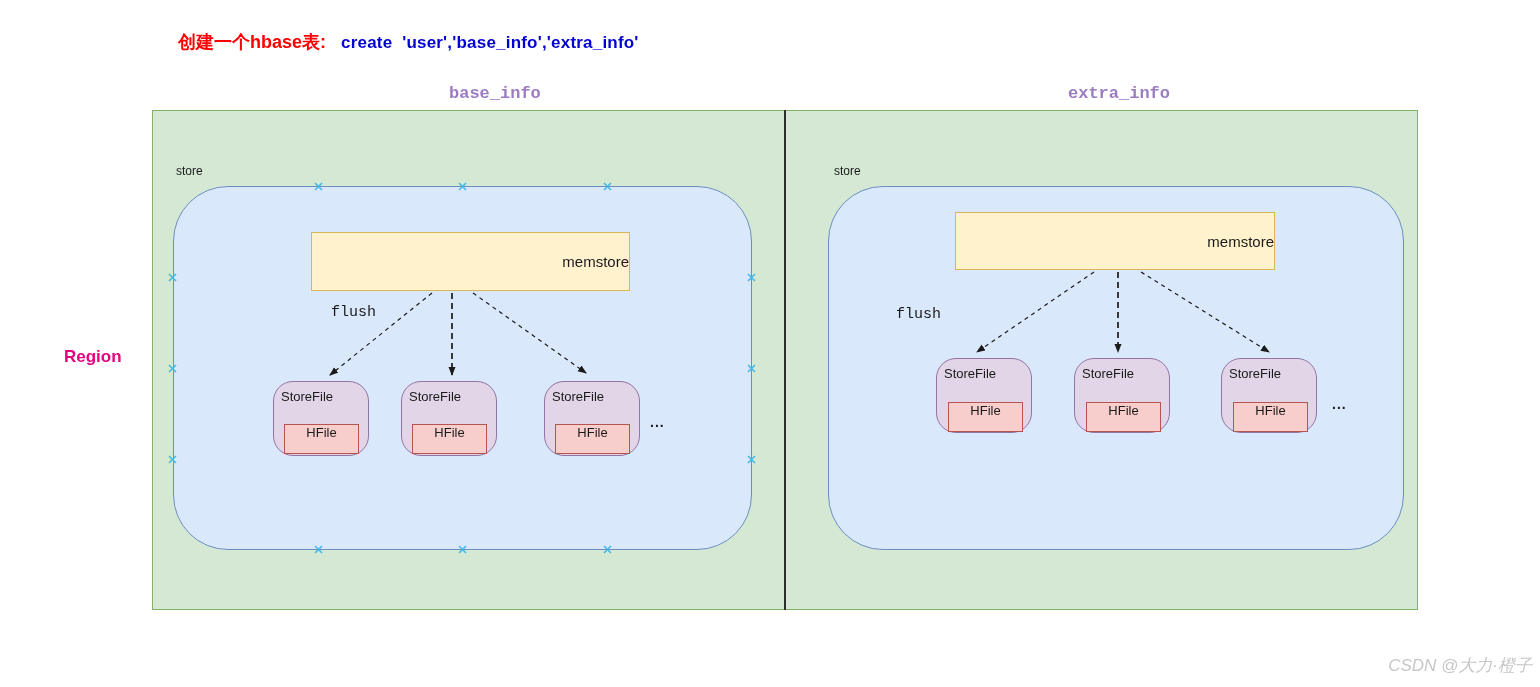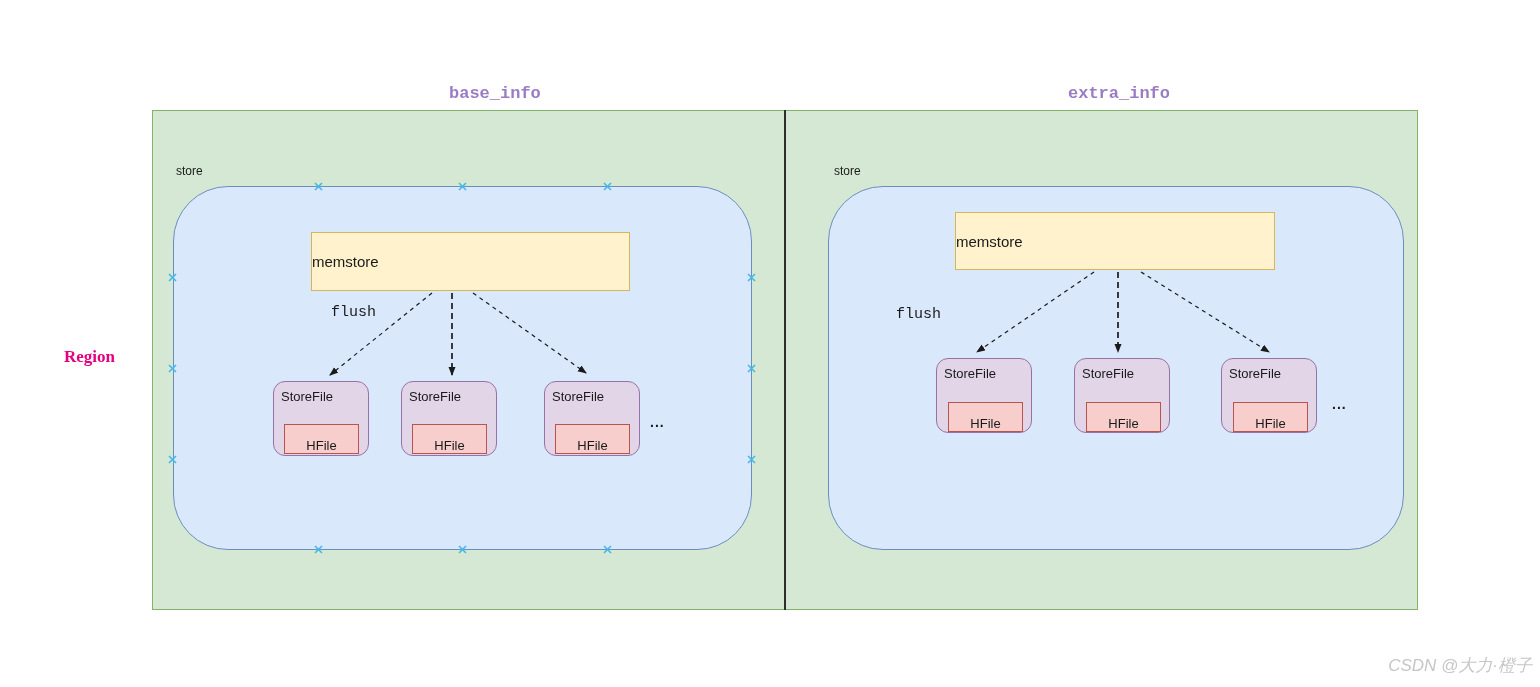--- a/index.html
+++ b/index.html
@@ -17,43 +17,47 @@
   
   .cf-panel{background:var(--green-fill);border:1.6px solid var(--green-stroke);box-sizing:border-box;}
   #cf-divider{background:var(--divider);}
   
   #region-label{color:var(--region-pink);font-size:17px;font-weight:bold;}
   
   .store-region{background:var(--blue-fill);border:1.3px solid var(--blue-stroke);border-radius:55px;box-sizing:border-box;}
   .store-label{font-size:12px;color:var(--text);}
   
   .memstore{background:var(--yellow-fill);border:1.3px solid var(--yellow-stroke);box-sizing:border-box;
-    display:flex;align-items:center;justify-content:flex-start;font-size:15px;}
+    display:flex;align-items:center;justify-content:flex-end;font-size:15px;}
   .flush-label{font-size:15px;color:var(--text);font-family:Liberation Mono, monospace;}
   
-  .storefile{background:var(--purple-fill);border:1.3px solid var(--purple-stroke);border-radius:12px;box-sizing:border-box;}
+  .storefile{background:var(--purple-fill);border:1.3px solid var(--purple-stroke);border-radius:20px;box-sizing:border-box;}
   .storefile .sf-label{position:absolute;left:7px;top:7px;font-size:13px;color:var(--text);}
   .hfile{position:absolute;background:var(--pink-fill);border:1.3px solid var(--pink-stroke);box-sizing:border-box;
-    display:flex;align-items:flex-end;justify-content:center;font-size:13px;}
+    display:flex;align-items:flex-start;justify-content:center;font-size:13px;}
   .ellipsis{font-size:14px;font-weight:bold;letter-spacing:1px;color:var(--text);}
   
   #overlay{left:0;top:0;pointer-events:none;}
   
   #watermark{right:8px;top:654px;color:var(--watermark-gray);font-size:17px;font-style:italic;}
 </style>
 </head>
 <body>
 
 <div id="canvas">
 
+  <div class="abs" id="title-row">
+    <span id="title-zh">创建一个hbase表:</span>
+    <span id="title-cmd">create  'user','base_info','extra_info'</span>
+  </div>
 
   <div class="abs cf-header" style="left:449px;top:84px;">base_info</div>
   <div class="abs cf-header" style="left:1068px;top:84px;">extra_info</div>
 
-  <div class="abs" id="region-label" style="left:64px;top:347px;font-family:Liberation Serif, serif;">Region</div>
+  <div class="abs" id="region-label" style="left:64px;top:347px;">Region</div>
 
   <div class="abs cf-panel" style="left:152px;top:110px;width:633px;height:500px;"></div>
   <div class="abs cf-panel" style="left:785px;top:110px;width:633px;height:500px;"></div>
   <div class="abs" id="cf-divider" style="left:784px;top:110px;width:2px;height:500px;"></div>
 
   <div class="abs store-label" style="left:176px;top:164px;">store</div>
   <div class="abs store-region" style="left:173px;top:186px;width:579px;height:364px;"></div>
   <div class="abs memstore" style="left:311px;top:232px;width:319px;height:59px;">
     <span>memstore</span>
   </div>

